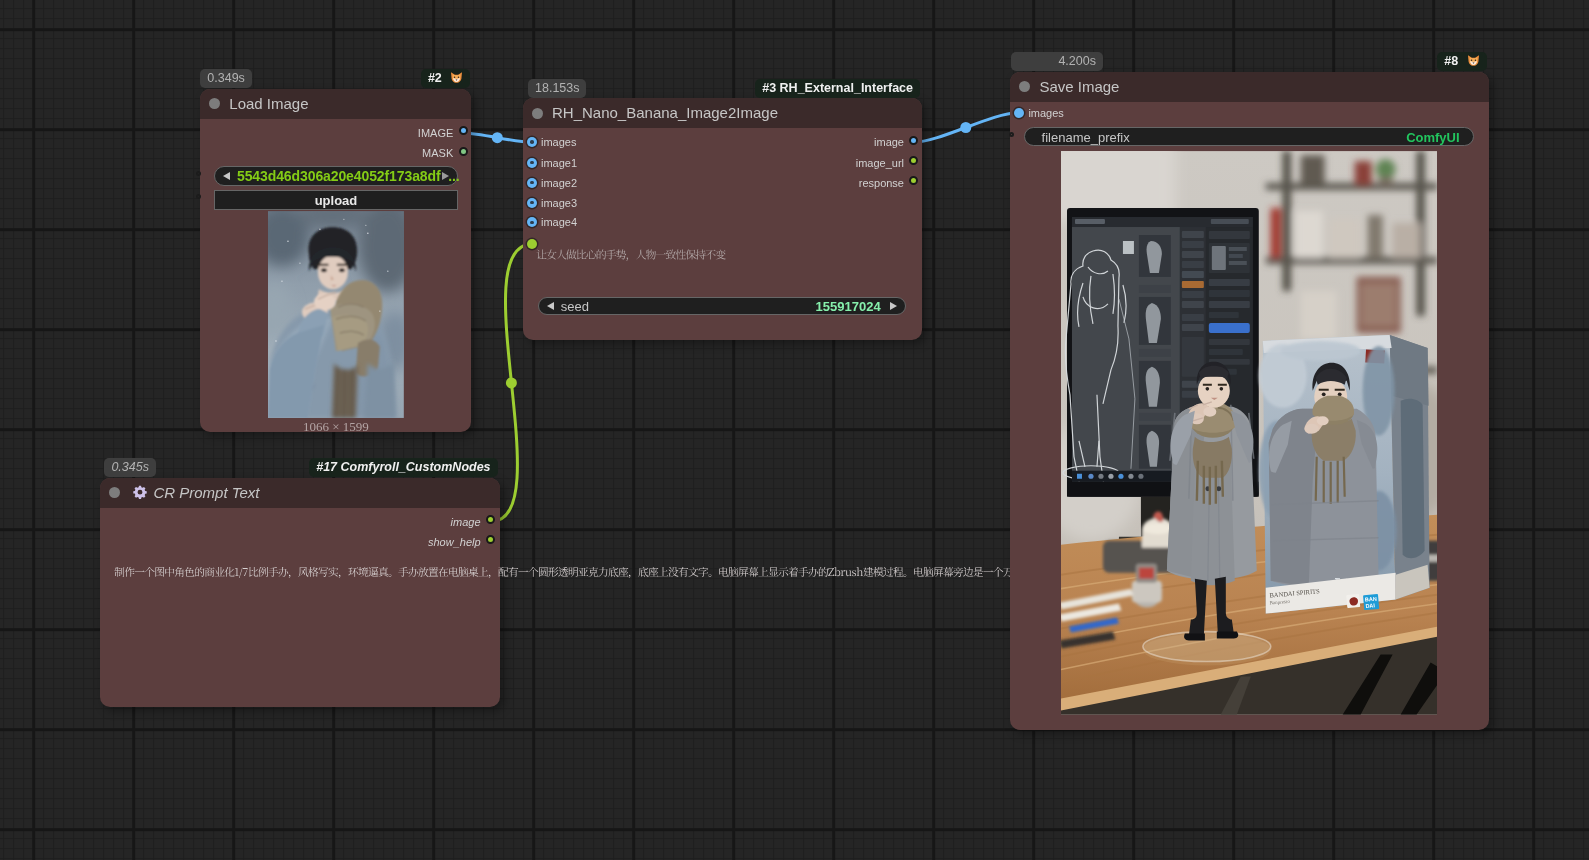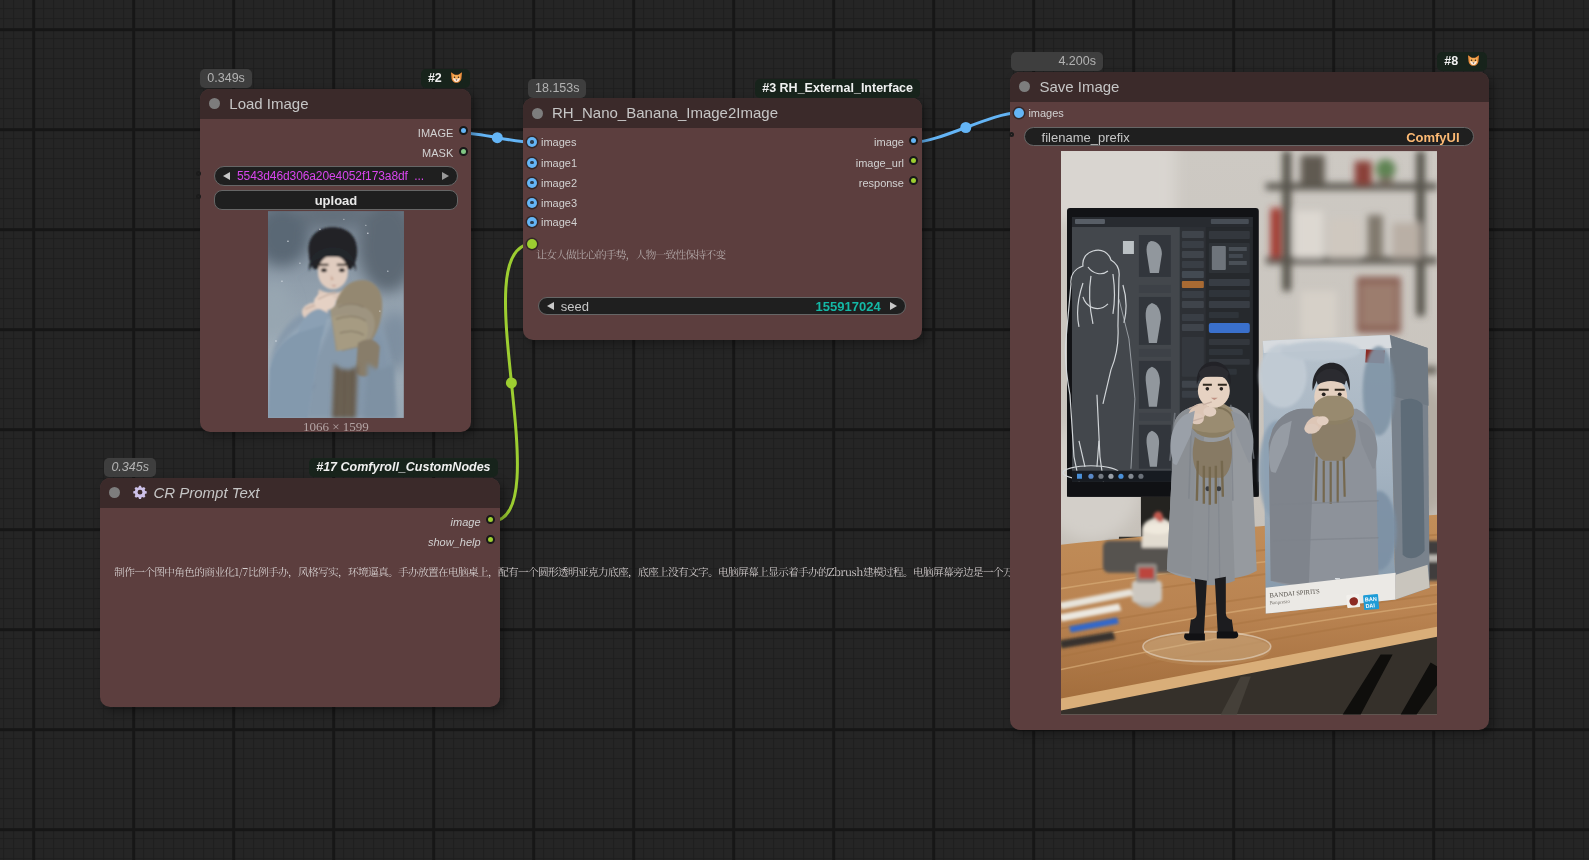--- a/index.html
+++ b/index.html
@@ -20,21 +20,21 @@
 .badge { position:absolute; height:19px; border-radius:5px; font-size:12.5px; line-height:19px; padding:0 7px; white-space:nowrap; }
 .btime { background:#3e3e3e; color:#b2b2b2; }
 .bid { background:#17231b; color:#f0f0f0; font-weight:bold; }
 .bid .fox { vertical-align:-2px; margin-left:5px; }
 .slot { position:absolute; font-size:11px; color:#d2d2d2; line-height:16px; white-space:nowrap; }
 .dot { position:absolute; width:9px; height:9px; border-radius:50%; border:2px solid #191919; }
 .dot.in { border:none; width:10px; height:10px; box-shadow:0 0 0 1.5px rgba(20,20,20,0.55); }
 .ring { position:absolute; width:5px; height:5px; border-radius:50%; border:2px solid #1c1c1c; background:transparent; }
 .pill { position:absolute; background:#1f1f1f; border:1px solid #666; border-radius:10px; font-size:13px; color:#c6c6c6; }
 .pill .lab { position:absolute; left:22px; top:50%; transform:translateY(-50%); }
-.pill .val { position:absolute; right:24px; top:50%; transform:translateY(-50%); color:#14b8a6; font-weight:bold; }
+.pill .val { position:absolute; right:24px; top:50%; transform:translateY(-50%); color:#86efac; font-weight:bold; }
 .arrL { position:absolute; left:8px; top:50%; transform:translateY(-50%); width:0; height:0; border-style:solid;
   border-width:5px 8px 5px 0; border-color:transparent #c8c8c8 transparent transparent; }
 .arrR { position:absolute; right:8px; top:50%; transform:translateY(-50%); width:0; height:0; border-style:solid;
   border-width:5px 0 5px 8px; border-color:transparent transparent transparent #c8c8c8; }
 .cap { position:absolute; font-family:"Liberation Serif",serif; font-size:13px; color:#b3a4a4; width:100%; text-align:center; }
 svg.abs { position:absolute; left:0; top:0; }
 .donut { background:#64b5f6; }
 .donut::after { content:''; position:absolute; left:3.2px; top:3.2px; width:3.6px; height:3.6px; border-radius:50%; background:#2c3e50; }
 </style></head>
 <body>
@@ -62,24 +62,24 @@
  <div class="title">Load Image</div>
       <div class="tdot"></div>
  <div class="slot" style="right:18px; top:36.2px;">IMAGE</div>
  <div class="dot" style="right:3.3px; top:37.7px; background:#64b5f6;"></div>
  <div class="slot" style="right:18px; top:56.4px;">MASK</div>
  <div class="dot" style="right:3.3px; top:57.9px; background:#81c784;"></div>
  <div class="ring" style="left:-4.5px; top:82.2px;"></div>
  <div class="ring" style="left:-4.5px; top:105.4px;"></div>
  <div class="pill" style="left:13.7px; top:77.2px; width:244px; height:20px;">
    <div class="arrL" style="border-width:4.5px 7px 4.5px 0;"></div>
-   <span style="position:absolute;left:22px;top:50%;transform:translateY(-50%);font-weight:normal;color:#d946ef;font-size:12px;letter-spacing:-0.1px;">5543d46d306a20e4052f173a8df&nbsp;&nbsp;...</span>
+   <span style="position:absolute;left:22px;top:50%;transform:translateY(-50%);font-weight:bold;color:#84cc16;font-size:14px;letter-spacing:-0.1px;">5543d46d306a20e4052f173a8df&nbsp;&nbsp;...</span>
    <div class="arrR" style="border-width:4.5px 0 4.5px 7px; border-left-color:#9a9a9a;"></div>
  </div>
- <div class="pill" style="left:13.7px; top:101.2px; width:244px; height:20px; border-radius:8px; text-align:center;">
+ <div class="pill" style="left:13.7px; top:101.2px; width:244px; height:20px; border-radius:0; text-align:center;">
    <span style="position:absolute;left:0;right:0;top:50%;transform:translateY(-50%);font-weight:bold;color:#e8e8e8;">upload</span>
  </div>
  <svg width="135.8" height="207.2" viewBox="0 0 136 207" style="position:absolute;left:67.9px;top:122.2px">
 <defs>
 <linearGradient id="pabg" x1="0" y1="0" x2="0" y2="1">
             <stop offset="0" stop-color="#74818f"></stop>
             <stop offset="0.35" stop-color="#909eab"></stop>
             <stop offset="0.7" stop-color="#9fadb8"></stop>
             <stop offset="1" stop-color="#97a6b3"></stop>
           </linearGradient>
@@ -220,21 +220,21 @@
           <circle cx="10.4" cy="7.6" r="0.9" fill="#30251d"></circle>
           <path fill="#33261c" d="M6.8 10.4 H9.2 L8 11.9 Z"></path>
         </svg></div>
  <div class="title">Save Image</div>
       <div class="tdot"></div>
  <div class="slot" style="left:18px; top:33px;">images</div>
  <div class="dot in" style="left:3.5px; top:36px; background:#64b5f6;"></div>
  <div class="ring" style="left:-1.5px; top:60.1px;"></div>
  <div class="pill" style="left:13.2px; top:55.7px; width:450px; height:18.3px;">
   <span style="position:absolute;left:17px;top:50%;transform:translateY(-50%);">filename_prefix</span>
-  <span style="position:absolute;right:13px;top:50%;transform:translateY(-50%);color:#fdba74;font-weight:bold;">ComfyUI</span>
+  <span style="position:absolute;right:13px;top:50%;transform:translateY(-50%);color:#22c55e;font-weight:bold;">ComfyUI</span>
  </div>
  <svg width="376.6" height="563.6" viewBox="0 0 377 564" style="position:absolute;left:50.3px;top:79.3px">
 <defs>
 <linearGradient id="pbwall" x1="0" y1="0" x2="0" y2="1">
             <stop offset="0" stop-color="#cdc9c3"></stop>
             <stop offset="0.6" stop-color="#c8c3bc"></stop>
             <stop offset="1" stop-color="#beb8b0"></stop>
           </linearGradient>
 <linearGradient id="pbdesk" x1="0" y1="0" x2="0" y2="1">
             <stop offset="0" stop-color="#c28e59"></stop>

